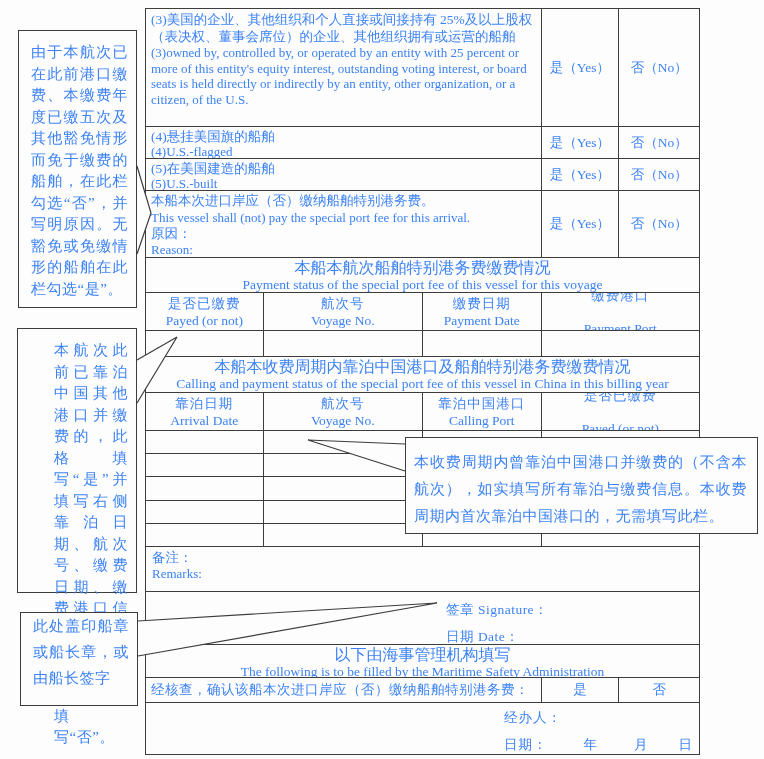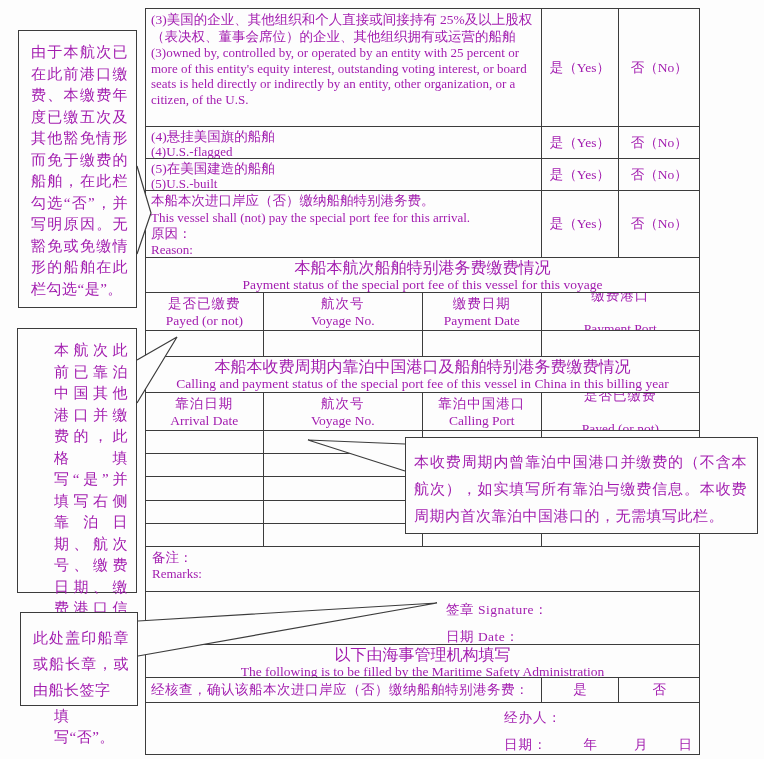--- a/index.html
+++ b/index.html
@@ -1,18 +1,18 @@
 <!DOCTYPE html>
 <html><head>
 <meta charset="utf-8">
 <style>
   html,body{margin:0;padding:0;background:#e9e9e9;}
   .canvas{
     position:relative;width:764px;height:759px;background:#fdfdfd;
-    font-family:"Liberation Serif","DejaVu Serif",serif;color:#a21caf;
+    font-family:"Liberation Serif","DejaVu Serif",serif;color:#3b82f6;
     overflow:hidden;margin:0 auto;
   }
   
   .main-table{
     position:absolute;left:145px;top:8px;width:555px;height:747px;
     border:1px solid #3c3c3c;box-sizing:border-box;display:flex;flex-direction:column;
     background:#fdfdfd;z-index:1;
   }
   .trow{display:flex;border-bottom:1px solid #3c3c3c;box-sizing:border-box;flex:none;}
   .trow:last-child{border-bottom:none;}
@@ -48,21 +48,21 @@
   .ymd{display:inline-block;}
   .ymd.y{margin-left:36px;} .ymd.m{margin-left:36px;} .ymd.d{margin-left:30px;}
   
   .callout{
     position:absolute;background:#fdfdfd;border:1px solid #3c3c3c;box-sizing:border-box;
     z-index:20;font-size:15px;line-height:21.5px;letter-spacing:.5px;
     padding:11px 8px 6px 12px;text-align:justify;
   }
   #callout1{left:18px;top:30px;width:119px;height:278px;}
   #callout2{left:17px;top:328px;width:120px;height:265px;padding-left:36px;}
-  #callout3{left:20px;top:612px;width:118px;height:94px;line-height:26px;padding-top:12px;}
+  #callout3{left:20px;top:612px;width:118px;height:94px;line-height:26px;padding-top:0;}
   #callout4{left:405px;top:437px;width:353px;height:97px;line-height:27px;padding:11px 10px 6px 8px;}
   .pointers{position:absolute;left:0;top:0;z-index:30;pointer-events:none;}
 </style>
 </head>
 <body>
 
 <div class="canvas">
 
   <div class="main-table">
 

